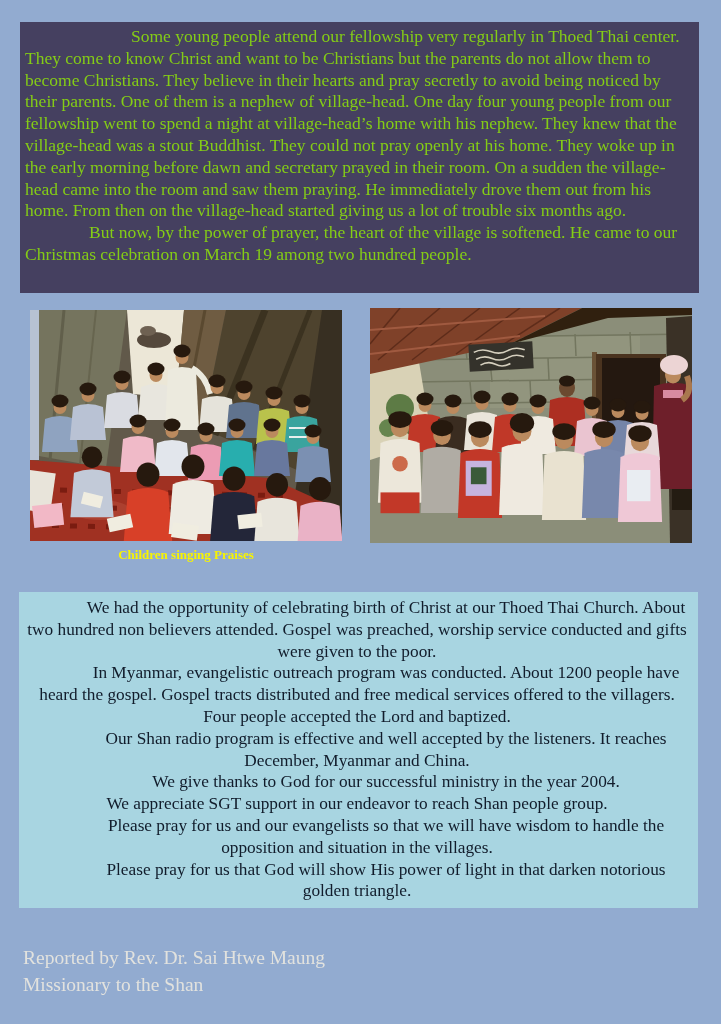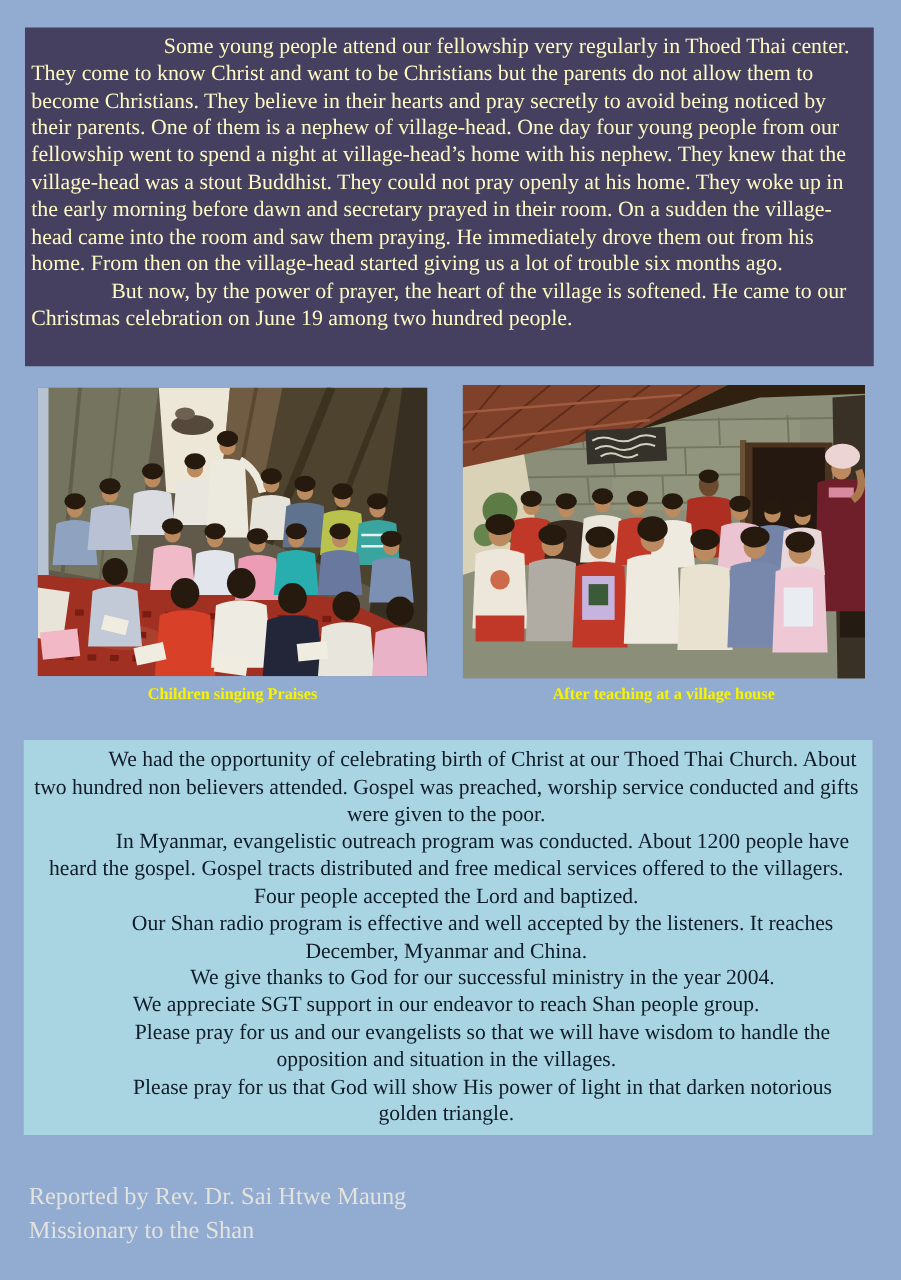--- a/index.html
+++ b/index.html
@@ -6,21 +6,21 @@
   #page{
     position:relative;
     width:721px;height:1024px;
     background:#92abd0;
     font-family:"Liberation Serif", serif;
     overflow:hidden;
   }
   
   .story{
     position:absolute;left:20px;top:22px;width:679px;height:271px;
-    background:#454060;color:#fef9c3;
+    background:#454060;color:#84cc16;
     padding:4px 6px 0 5px;box-sizing:border-box;
   }
   .story p{margin:0;font-size:17.5px;line-height:21.8px;}
   .indent-xl{text-indent:106px;}
   .indent-md{text-indent:64px;}
   
   figure{margin:0;padding:0;}
   .photo{position:absolute;overflow:hidden;}
   .photo svg{display:block;width:100%;height:100%;}
   .photo-left{left:30px;top:310px;width:312px;height:231px;}
@@ -51,21 +51,21 @@
   .face{fill:#bb8a5e;}
   .face-dark{fill:#6b4a30;}
 </style>
 </head>
 <body>
 
 <div id="page">
 
   <section class="story">
     <p class="indent-xl">Some young people attend our fellowship very regularly in Thoed Thai center. They come to know Christ and want to be Christians but the parents do not allow them to become Christians. They believe in their hearts and pray secretly to avoid being noticed by their parents. One of them is a nephew of village-head. One day four young people from our fellowship went to spend a night at village-head’s home with his nephew. They knew that the village-head was a stout Buddhist. They could not pray openly at his home. They woke up in the early morning before dawn and secretary prayed in their room. On a sudden the village-head came into the room and saw them praying. He immediately drove them out from his home. From then on the village-head started giving us a lot of trouble six months ago.</p>
-    <p class="indent-md">But now, by the power of prayer, the heart of the village is softened. He came to our Christmas celebration on June 19 among two hundred people.</p>
+    <p class="indent-md">But now, by the power of prayer, the heart of the village is softened. He came to our Christmas celebration on March 19 among two hundred people.</p>
   </section>
 
   <figure class="photo photo-left">
     <svg viewBox="0 0 312 231" preserveAspectRatio="none">
       <rect width="312" height="231" fill="#61594a"></rect>
       <rect x="0" y="0" width="9" height="150" fill="#b7c2d2"></rect>
       <polygon points="9,0 97,0 76,158 9,146" fill="#75745e"></polygon>
       <line x1="34" y1="0" x2="20" y2="150" stroke="#615f4b" stroke-width="3"></line>
       <line x1="66" y1="0" x2="50" y2="154" stroke="#67654f" stroke-width="2"></line>
       <polygon points="97,0 154,0 146,88 103,84" fill="#ece7d7"></polygon>
@@ -360,21 +360,20 @@
             <path d="M-15,10 Q0,4 15,10 L17,60 L-17,60 Z" fill="#efc8d6"></path>
             <rect x="-10" y="20" width="18" height="24" fill="#e9edf2"></rect>
             <ellipse class="face" cx="0" cy="-2" rx="7" ry="7.5"></ellipse>
             <ellipse class="hair" cx="0" cy="-8" rx="9" ry="6.5"></ellipse>
           </g>
       </g>
     </svg>
   </figure>
 
   <div class="caption caption-left">Children singing Praises</div>
-  <div class="caption caption-right">After teaching at a village house</div>
 
   <section class="report">
     <p class="ind">We had the opportunity of celebrating birth of Christ at our Thoed Thai Church. About two hundred non believers attended. Gospel was preached, worship service conducted and gifts were given to the poor.</p>
     <p class="ind">In Myanmar, evangelistic outreach program was conducted. About 1200 people have heard the gospel. Gospel tracts distributed and free medical services offered to the villagers. Four people accepted the Lord and baptized.</p>
     <p class="ind">Our Shan radio program is effective and well accepted by the listeners. It reaches December, Myanmar and China.</p>
     <p class="ind">We give thanks to God for our successful ministry in the year 2004.</p>
     <p>We appreciate SGT support in our endeavor to reach Shan people group.</p>
     <p class="ind">Please pray for us and our evangelists so that we will have wisdom to handle the opposition and situation in the villages.</p>
     <p class="ind">Please pray for us that God will show His power of light in that darken notorious golden triangle.</p>
   </section>

